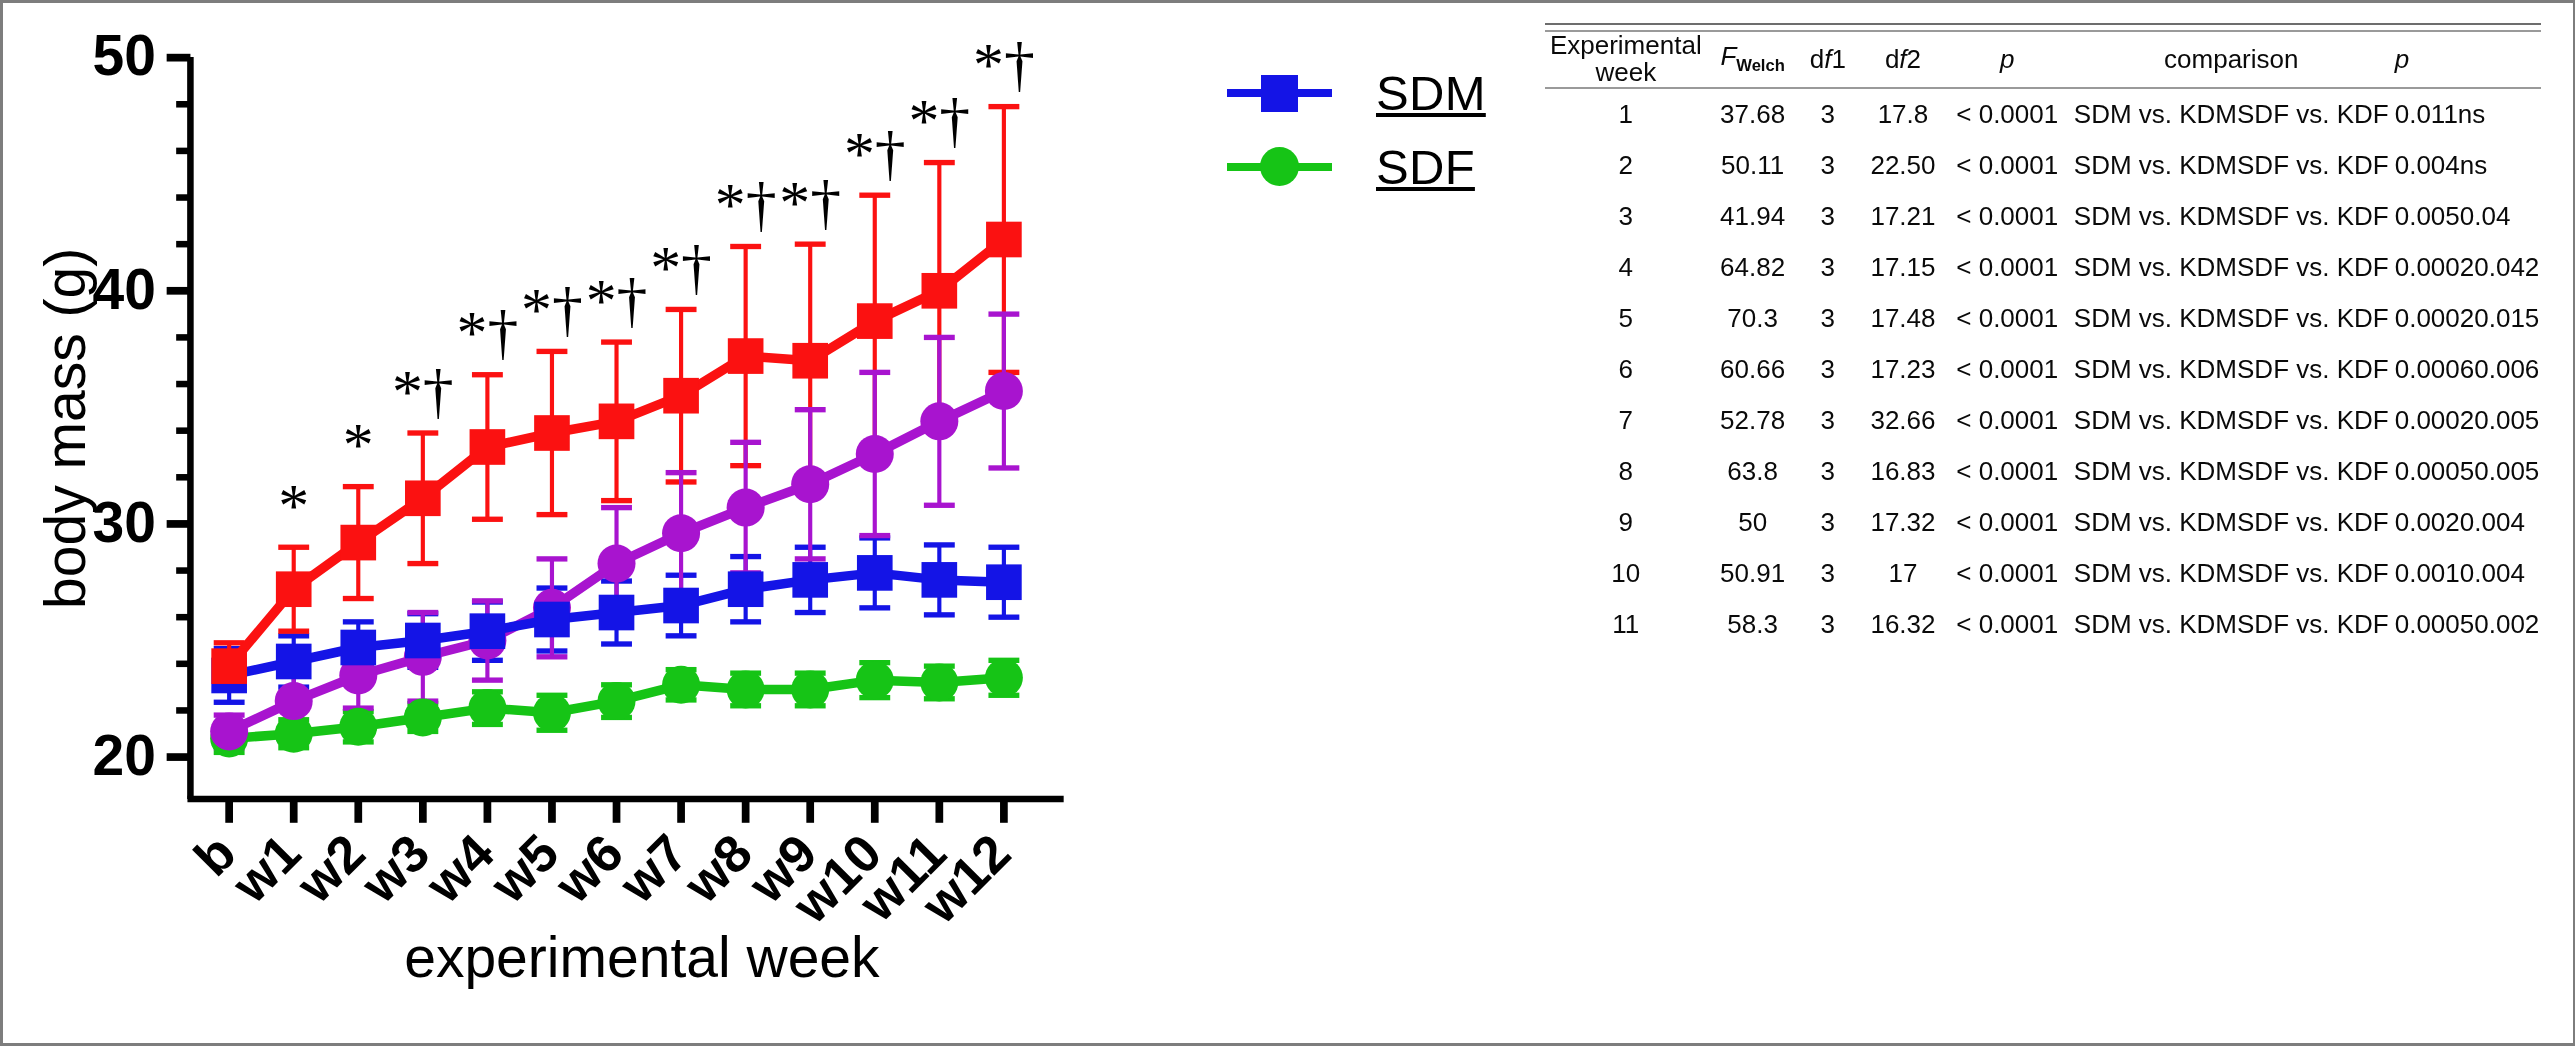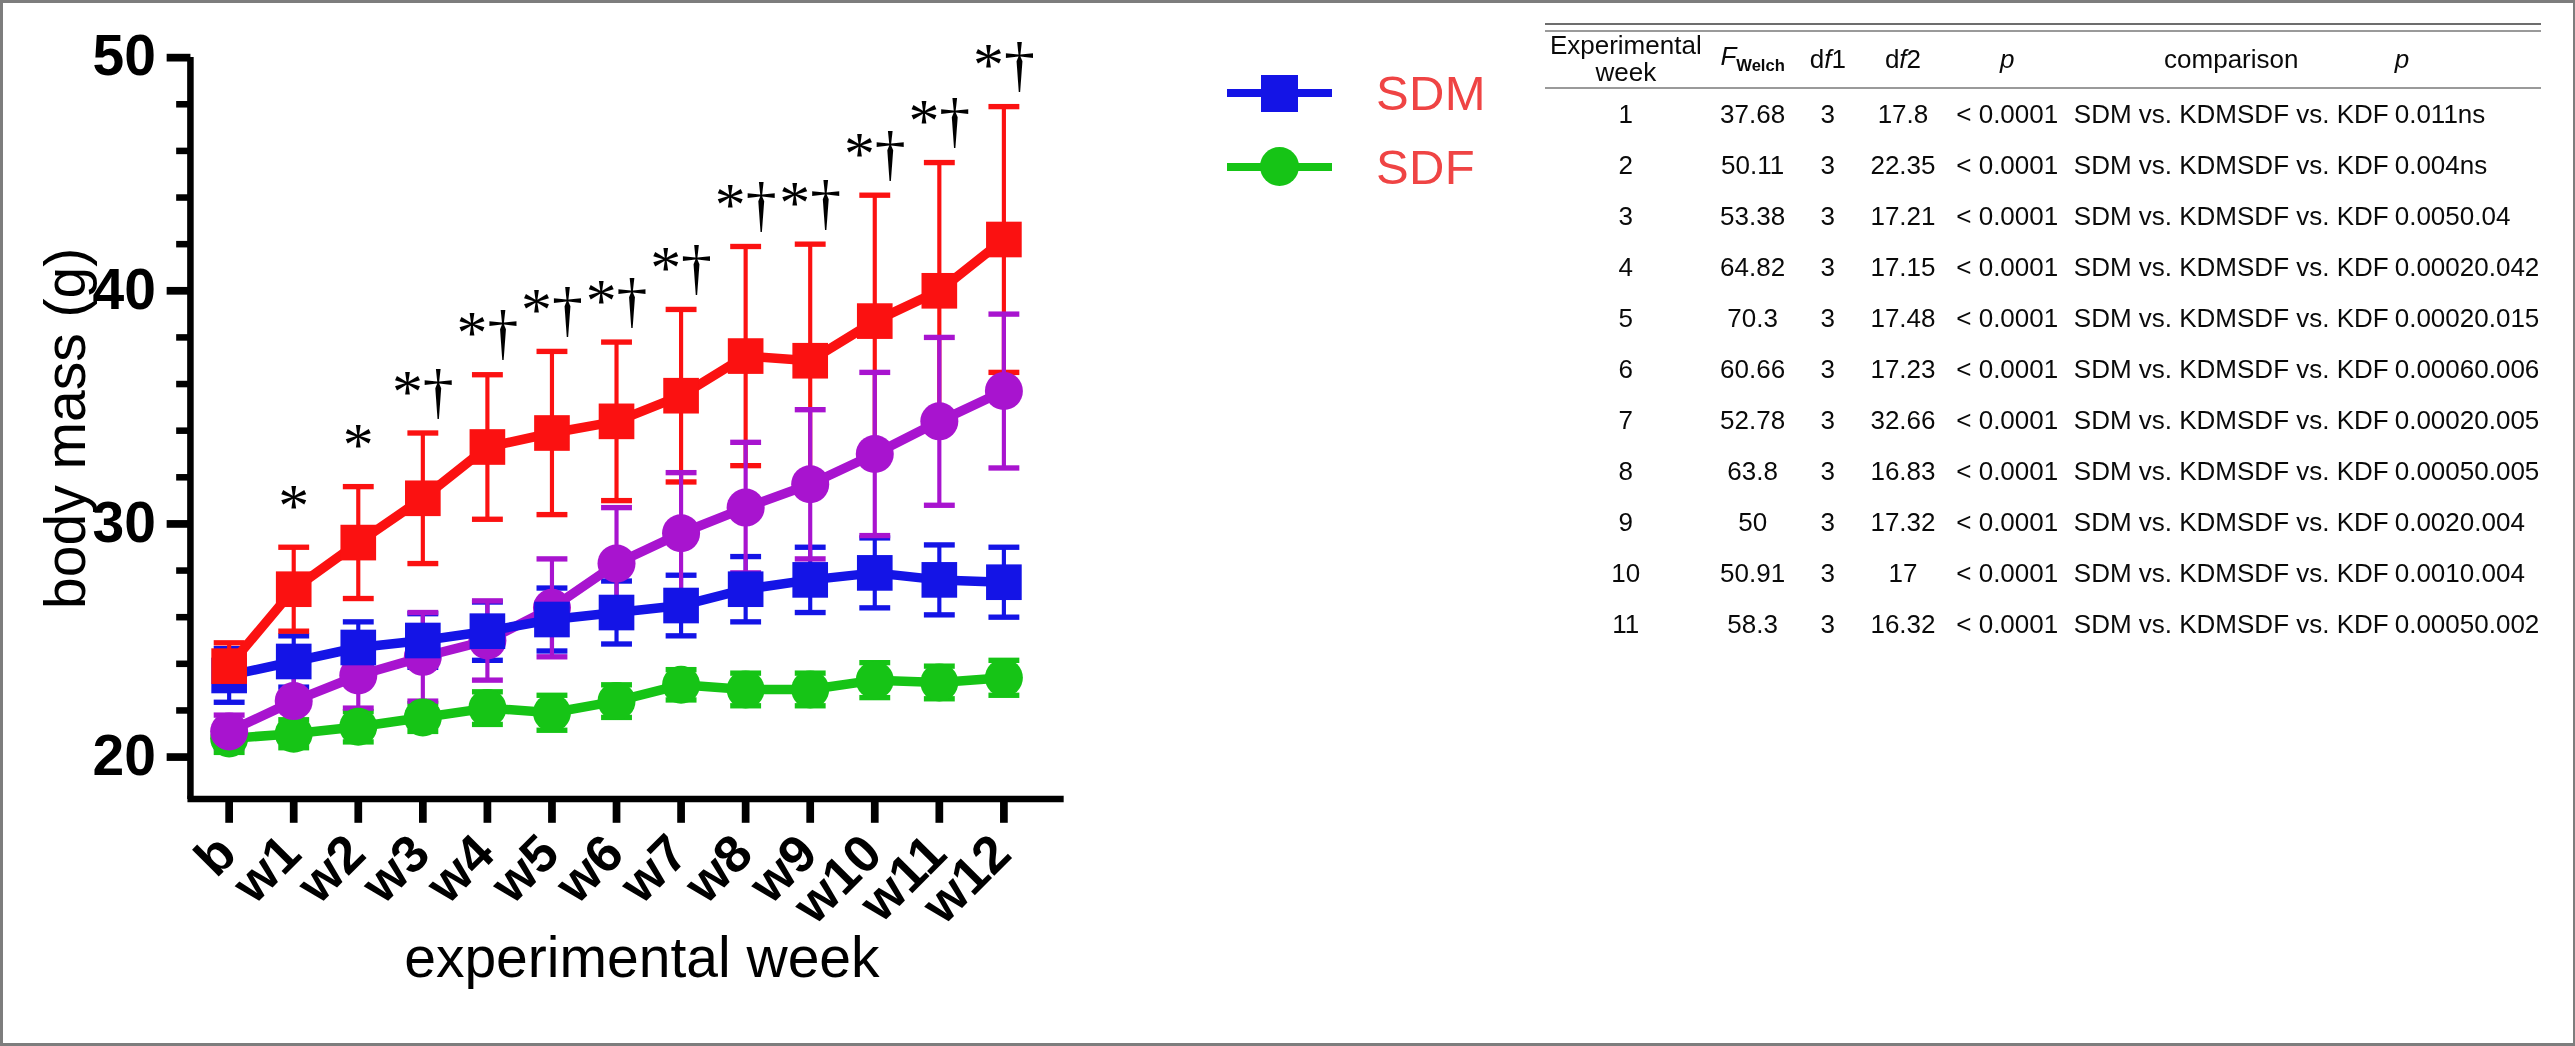--- a/index.html
+++ b/index.html
@@ -11,21 +11,21 @@
   .chart-wrap{position:absolute;left:0;top:0;width:1557px;height:1039px;}
   .legend-wrap{position:absolute;left:1224px;top:53px;}
   .legend-row{display:flex;align-items:center;height:74px;}
   .legend-key{width:105px;height:38px;position:relative;}
   .legend-line{position:absolute;top:50%;left:0;width:105px;height:8.3px;
                margin-top:-4.2px;}
   .legend-sq{position:absolute;left:50%;top:50%;width:37px;height:37px;
              margin-left:-18.4px;margin-top:-18.4px;}
   .legend-ci{position:absolute;left:50%;top:50%;width:39px;height:39px;
              margin-left:-19.6px;margin-top:-19.6px;border-radius:50%;}
-  .legend-label{font-size:49px;color:#ef4444;margin-left:44px;letter-spacing:0.3px;}
+  .legend-label{font-size:49px;color:#000000;margin-left:44px;letter-spacing:0.3px;text-decoration:underline;}
 
   .table-wrap{position:absolute;left:1542px;top:20px;width:1010px;}
   table.stats{border-collapse:collapse;width:996px;}
   table.stats td,table.stats th{padding:0;font-size:26px;color:#0a0a0a;
      font-weight:400;text-align:center;vertical-align:middle;line-height:1.06;}
   .hdr-top{border-top:2.4px solid #6d6d6d;}
   .hdr-row td{padding:10.7px 0 9.5px 0;}
   .hdr-row{border-top:2.4px solid #9a9a9a;border-bottom:2.4px solid #9a9a9a;}
   tr.data-row td{padding:6px 0;}
   .c-week{width:178px;}
@@ -417,38 +417,38 @@
                 <span class="sub2">
                   <span>0.011</span>
                   <span>ns</span>
                 </span>
               </td>
             </tr>
             <tr class="data-row">
               <td class="c-week">2</td>
               <td class="c-f">50.11</td>
               <td class="c-df1">3</td>
-              <td class="c-df2">22.35</td>
+              <td class="c-df2">22.50</td>
               <td class="c-p">&lt; 0.0001</td>
               <td class="c-cmp">
                 <span class="sub2">
                   <span>SDM vs. KDM</span>
                   <span>SDF vs. KDF</span>
                 </span>
               </td>
               <td class="c-p2">
                 <span class="sub2">
                   <span>0.004</span>
                   <span>ns</span>
                 </span>
               </td>
             </tr>
             <tr class="data-row">
               <td class="c-week">3</td>
-              <td class="c-f">53.38</td>
+              <td class="c-f">41.94</td>
               <td class="c-df1">3</td>
               <td class="c-df2">17.21</td>
               <td class="c-p">&lt; 0.0001</td>
               <td class="c-cmp">
                 <span class="sub2">
                   <span>SDM vs. KDM</span>
                   <span>SDF vs. KDF</span>
                 </span>
               </td>
               <td class="c-p2">

